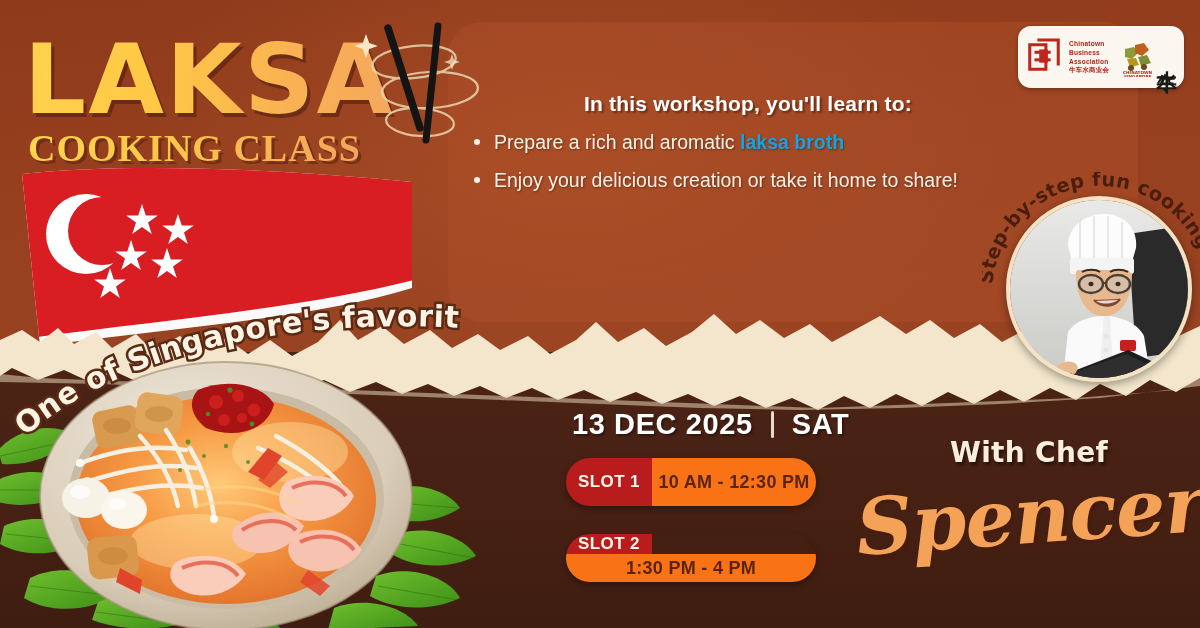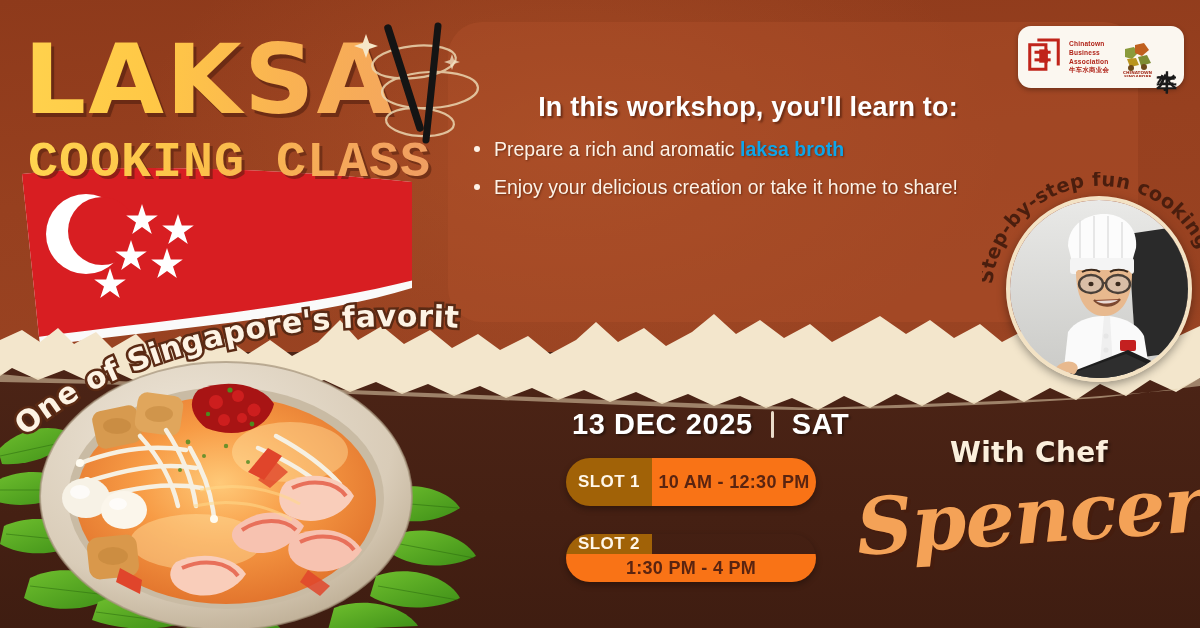--- a/index.html
+++ b/index.html
@@ -43,36 +43,36 @@
   .title-main {
     font-size:96px; font-weight:900; letter-spacing:2px; line-height:.92;
     font-family:"DejaVu Sans", sans-serif;
     background:linear-gradient(95deg,#FFD24D 0%, #FFC846 30%, #F9B153 62%, #F2A163 100%);
     -webkit-background-clip:text; background-clip:text; color:transparent;
     -webkit-text-fill-color:transparent;
     filter:drop-shadow(3px 4px 0 rgba(74,28,12,.55));
     transform:scaleX(1.02);
   }
   .title-sub {
-    margin-top:14px;
-    font-size:50px; font-weight:900; letter-spacing:1px; line-height:1;
-    font-family:Liberation Mono, monospace;
+    margin-top:5px;
+    font-size:38px; font-weight:900; letter-spacing:1px; line-height:1;
+    font-family:Liberation Serif, serif;
     background:linear-gradient(95deg,#FFD44F 0%, #FCC249 38%, #F5A85A 72%, #EE9A64 100%);
     -webkit-background-clip:text; background-clip:text; color:transparent;
     -webkit-text-fill-color:transparent;
     filter:drop-shadow(3px 3px 0 rgba(74,28,12,.5));
   }
 
   
   .chopsticks { position:absolute; left:352px; top:10px; width:140px; height:150px; }
 
   
   .workshop { position:absolute; left:468px; top:92px; width:560px; color:#FFF6EC; }
   .workshop-head {
-    font-size:27px; font-weight:700; text-align:center; letter-spacing:.2px;
+    font-size:21px; font-weight:700; text-align:center; letter-spacing:.2px;
     color:#FFFFFF; text-shadow:2px 2px 2px rgba(60,20,8,.55); margin-bottom:14px;
   }
   .bullets { list-style:none; }
   .bullets li {
     position:relative; padding-left:26px; margin-bottom:13px;
     font-size:19.5px; line-height:1.30; color:#FDF2E6;
     text-shadow:1px 1px 2px rgba(55,18,6,.5);
   }
   .bullets li::before {
     content:""; position:absolute; left:6px; top:9px;
@@ -141,21 +141,21 @@
   .date-sep { width:3px; height:27px; background:#FBEFDD; opacity:.9; border-radius:2px; }
 
   .slot {
     position:absolute; left:566px; height:48px; width:250px;
     border-radius:24px; overflow:hidden; display:flex;
     box-shadow:0 3px 6px rgba(0,0,0,.32);
   }
   .slot-1 { top:458px; }
   .slot-2 { top:534px;flex-direction:column; }
   .slot-label {
-    background:#a16207; color:#FFF7EA; font-size:17px; font-weight:700;
+    background:#b91c1c; color:#FFF7EA; font-size:17px; font-weight:700;
     display:flex; align-items:center; justify-content:center;
     width:86px; flex:0 0 auto; letter-spacing:.4px;
   }
   .slot-time {
     background:#f97316; color:#5A2410; font-size:18px; font-weight:700;
     display:flex; align-items:center; justify-content:center; flex:1;
     letter-spacing:.3px;
   }
 
   

